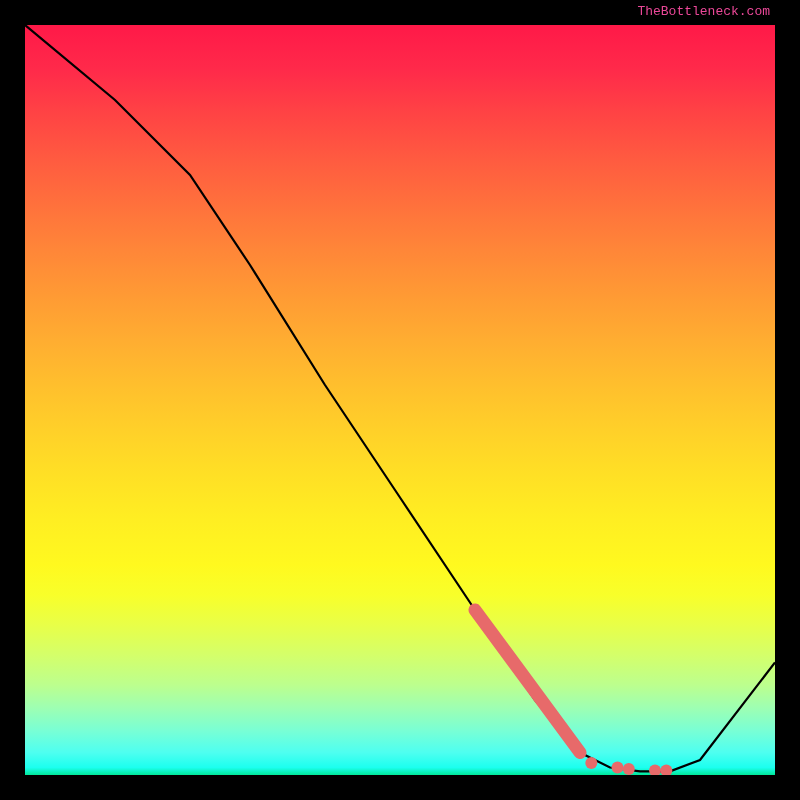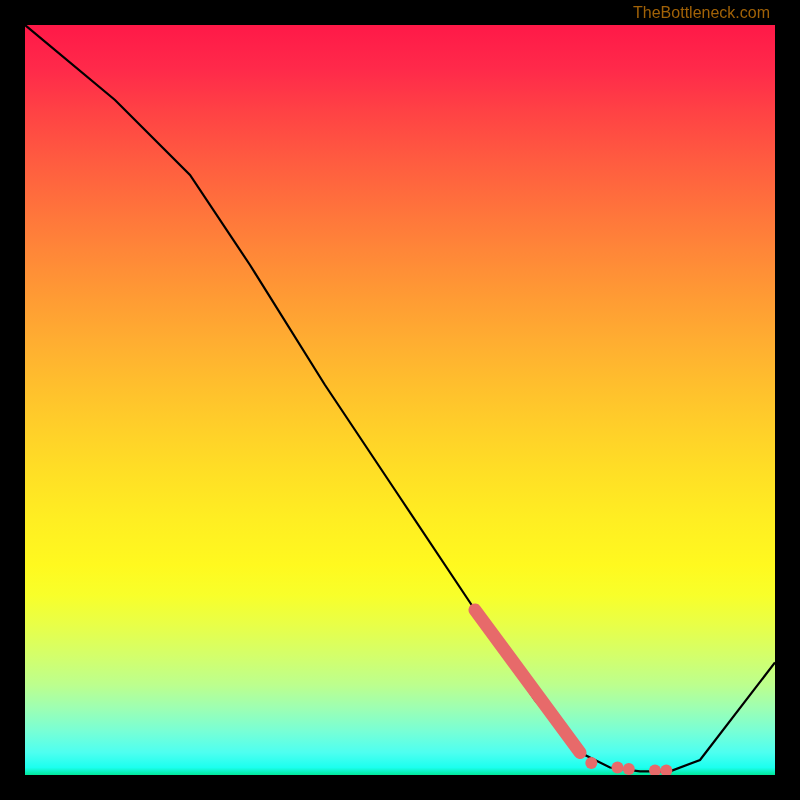--- a/index.html
+++ b/index.html
@@ -45,24 +45,25 @@
       #7affd4 94%,
       #4efff0 97%,
       #1cffef 99%,
       #00e89a 100%
     );
   }
   .watermark {
     position: absolute;
     top: 4px;
     right: 30px;
-    color: #a16207;
-    font-size: 16px;
+    color: #ec4899;
+    font-size: 13px;
     font-weight: normal;
     z-index: 10;
+    font-family: Liberation Mono, monospace;
   }
   svg.overlay {
     position: absolute;
     left: 25px;
     top: 25px;
     width: 750px;
     height: 750px;
     z-index: 5;
   }
 </style>

